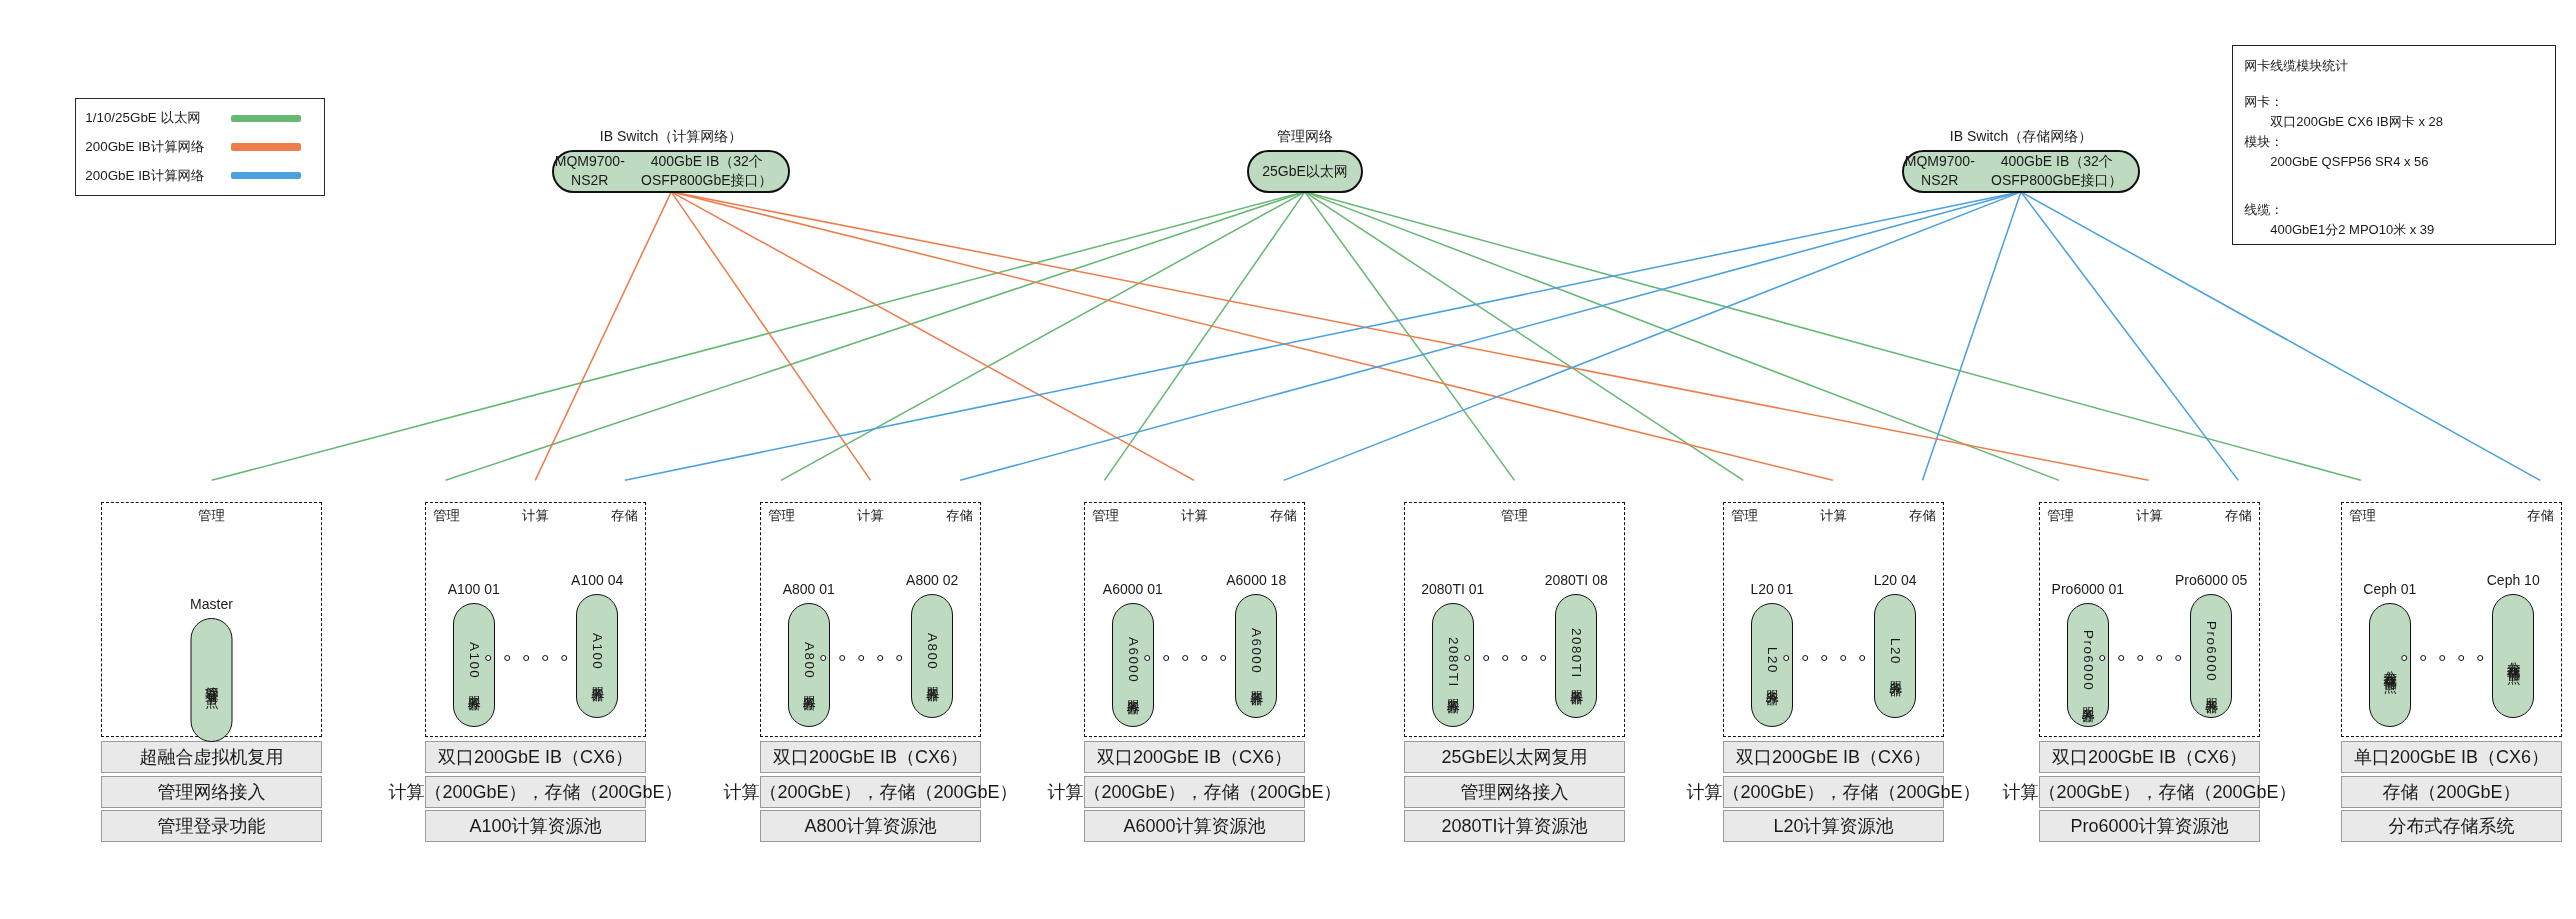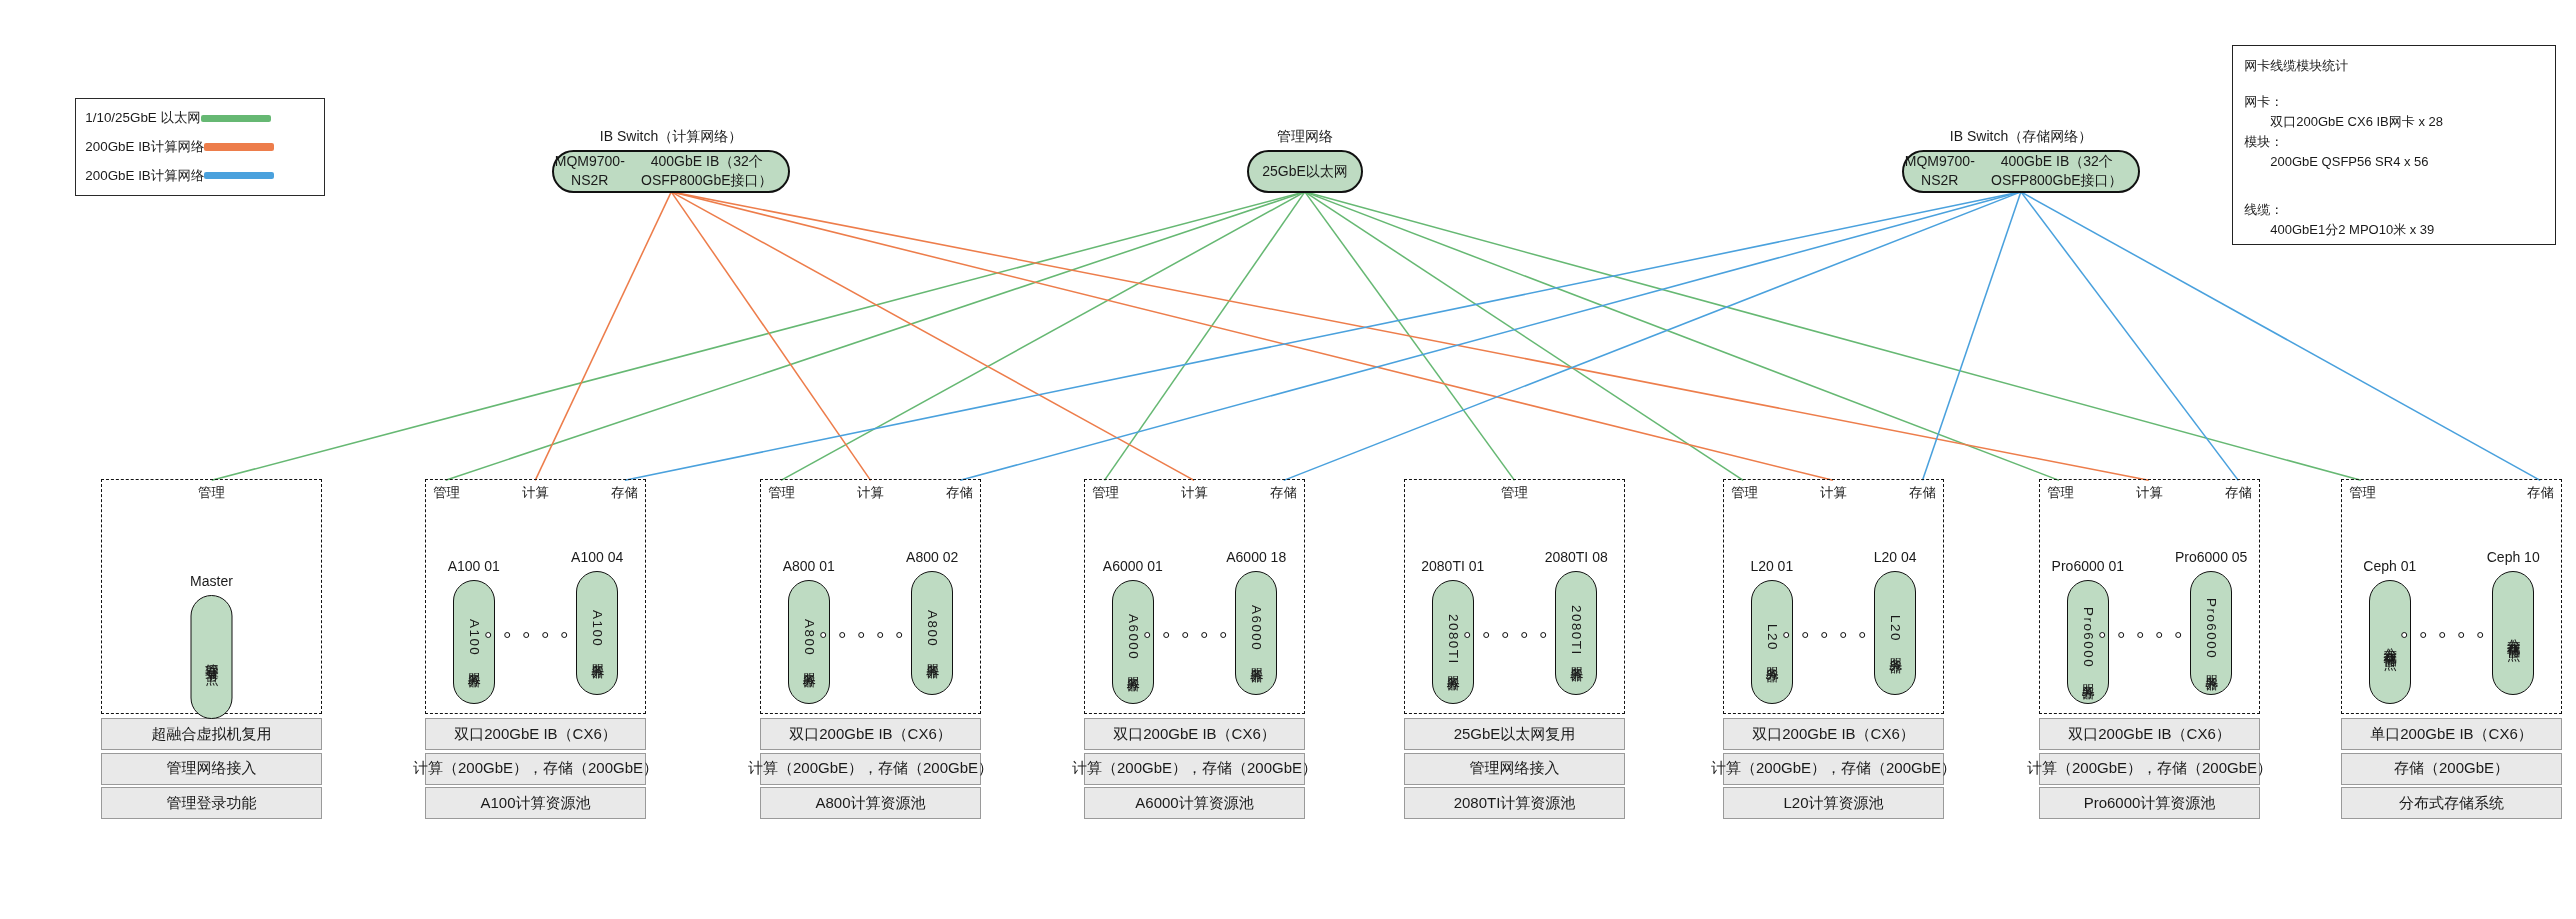--- a/index.html
+++ b/index.html
@@ -3,60 +3,60 @@
 <meta charset="utf-8">
 <style>
   html,body{margin:0;padding:0;background:#ffffff;}
   body{font-family:"Liberation Sans","DejaVu Sans",sans-serif;color:#1a1a1a;}
   #stage{position:relative;width:2602px;height:920px;background:#fff;overflow:hidden;}
   #wires{position:absolute;left:0;top:0;width:2602px;height:920px;z-index:1;}
 
   
   .legend{position:absolute;left:75px;top:98px;width:250px;height:98px;border:1.5px solid #2a2a2a;
           box-sizing:border-box;z-index:3;background:#fff;display:flex;flex-direction:column;justify-content:space-around;padding:5.2px 9.3px;}
-  .legend-row{display:flex;align-items:center;}
+  .legend-row{display:flex;align-items:center;justify-content:space-between;}
   .legend-label{font-size:13.4px;}
   .legend-swatch{width:70px;height:7.7px;border-radius:2.1px;margin-right:13.4px;}
 
   
   .switch{position:absolute;top:127px;text-align:center;z-index:3;}
   .swlabel{font-size:14px;height:18.5px;line-height:18.5px;margin-bottom:4.1px;}
   .swpill{height:43px;box-sizing:border-box;border:2.1px solid #111;border-radius:23px;background:#bedbc2;
           display:flex;flex-direction:row;align-items:center;justify-content:center;font-size:14px;line-height:19px;}
   #sw-compute{left:552px;width:238px;}
   #sw-mgmt{left:1247px;width:116px;}
   #sw-storage{left:1902px;width:238px;}
 
   
   .infobox{position:absolute;left:2232px;top:45px;width:324px;height:200px;box-sizing:border-box;
            border:1.5px solid #222;background:#fff;z-index:3;padding:10.3px 11.3px;font-size:13px;line-height:20px;}
   .ib-title{margin-bottom:15.5px;}
   .ib-indent{text-indent:2em;}
   .ib-gap{margin-top:28px;}
 
   
-  .group{position:absolute;top:479px;width:221px;z-index:2;}
+  .group{position:absolute;top:502px;width:221px;z-index:2;}
   .gbox{position:relative;height:235px;box-sizing:border-box;border:1.5px dashed #111;background:transparent;}
   .hdr{position:absolute;top:4.1px;font-size:13.4px;}
   .hl{left:7.2px;}
   .hc{left:50%;transform:translateX(-50%);}
   .hr{right:7.2px;}
   .node{position:absolute;top:66px;width:77px;text-align:center;}
   .nl{left:9.3px;margin-top:9px;}
   .nr{right:9.3px;}
   .nc{left:50%;transform:translateX(-50%);margin-top:24px;}
   .nlabel{font-size:14px;height:23px;line-height:23px;white-space:nowrap;}
   .pill{margin:2.1px auto 0;width:42px;height:124px;box-sizing:border-box;background:#bedbc2;border:1.5px solid #111;
         border-radius:21.6px;display:flex;align-items:center;justify-content:center;}
   .pill span{writing-mode:vertical-rl;text-orientation:mixed;font-size:13.4px;letter-spacing:1.5px;white-space:nowrap;}
   .dots{position:absolute;top:152px;left:50%;transform:translateX(-50%);display:flex;gap:13px;}
   .dots i{display:block;width:4.1px;height:4.1px;border:1.3px solid #111;border-radius:50%;background:#fff;}
   .rows{margin-top:4.1px;display:flex;flex-direction:column;gap:2.6px;}
   .row{height:32px;background:#e9e9e9;border:1px solid #9a9a9a;box-sizing:border-box;
-       display:flex;align-items:center;justify-content:center;font-size:15px;white-space:nowrap;}
+       display:flex;align-items:center;justify-content:center;font-size:18px;white-space:nowrap;}
 </style>
 </head>
 <body>
 
 <div id="stage">
   <svg id="wires" viewBox="0 0 5051 1785" width="2602" height="920">
       <line x1="2533" y1="372" x2="411" y2="932" stroke="#66b873" stroke-width="3"></line>
       <line x1="2533" y1="372" x2="865" y2="932" stroke="#66b873" stroke-width="3"></line>
       <line x1="2533" y1="372" x2="1516" y2="932" stroke="#66b873" stroke-width="3"></line>
       <line x1="2533" y1="372" x2="2144" y2="932" stroke="#66b873" stroke-width="3"></line>

